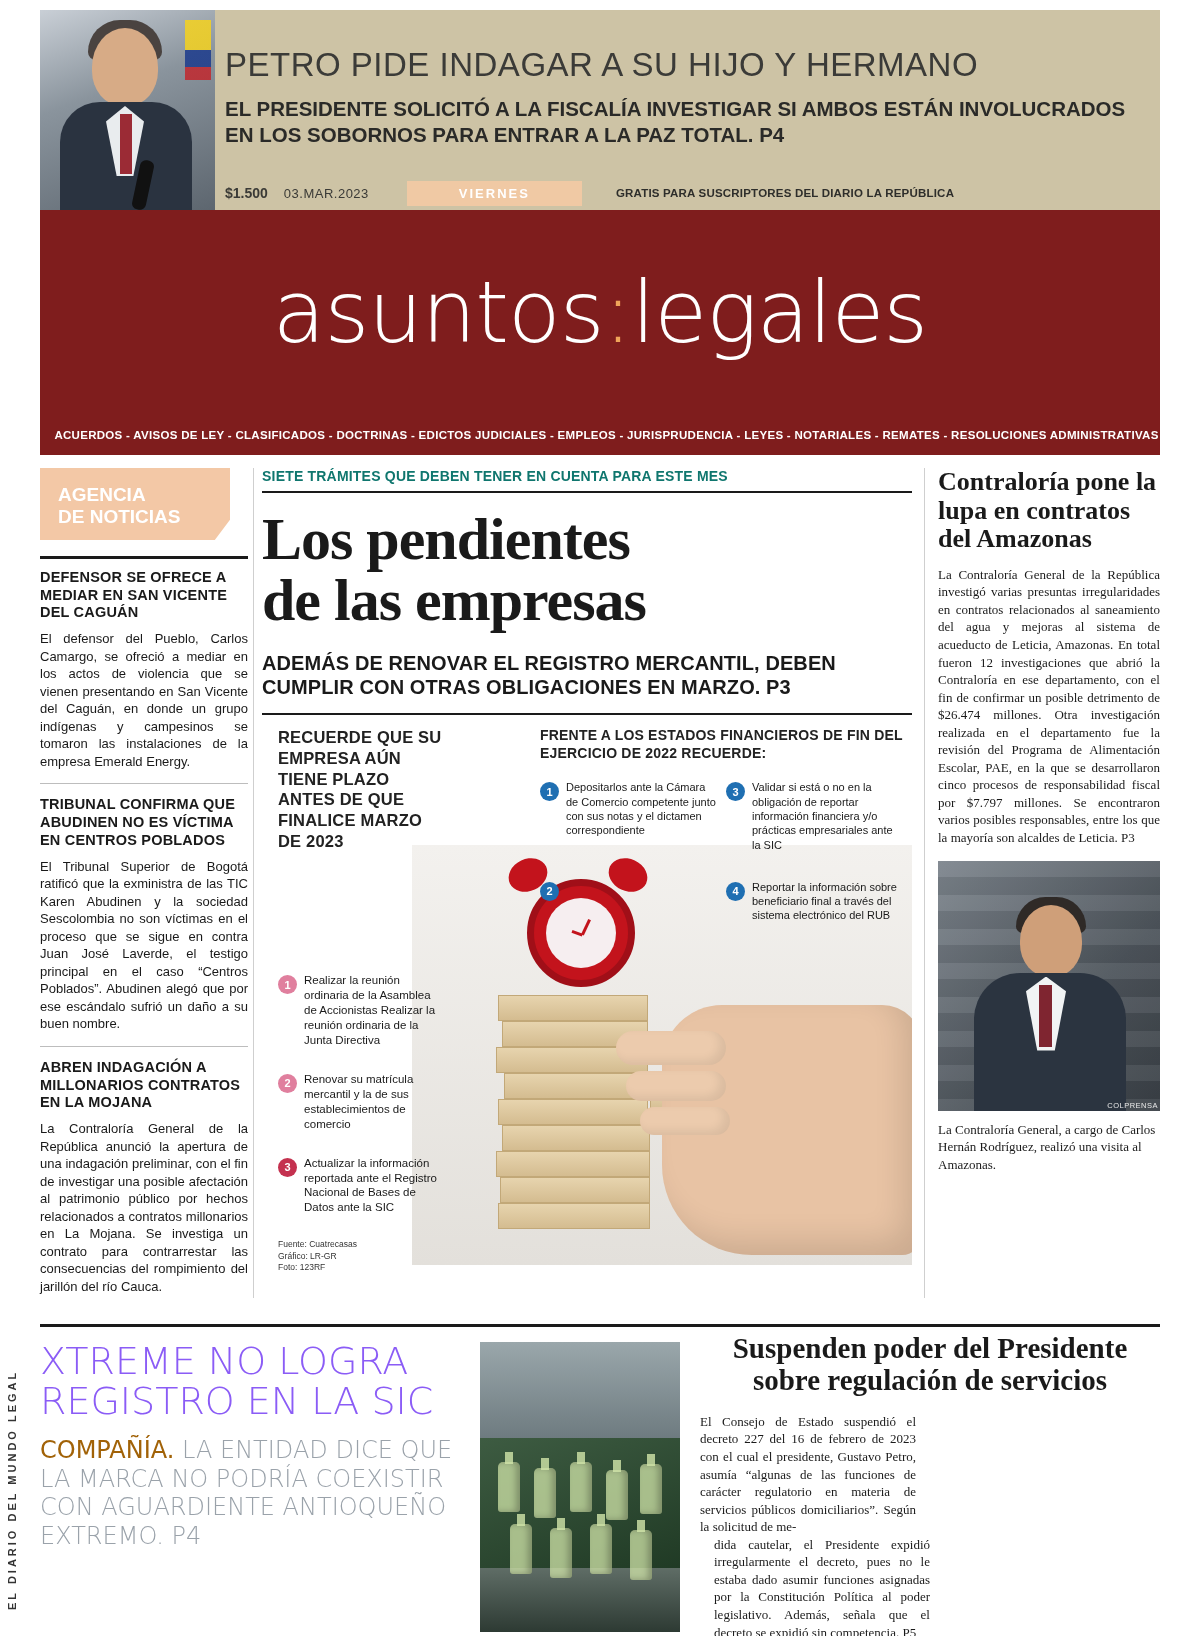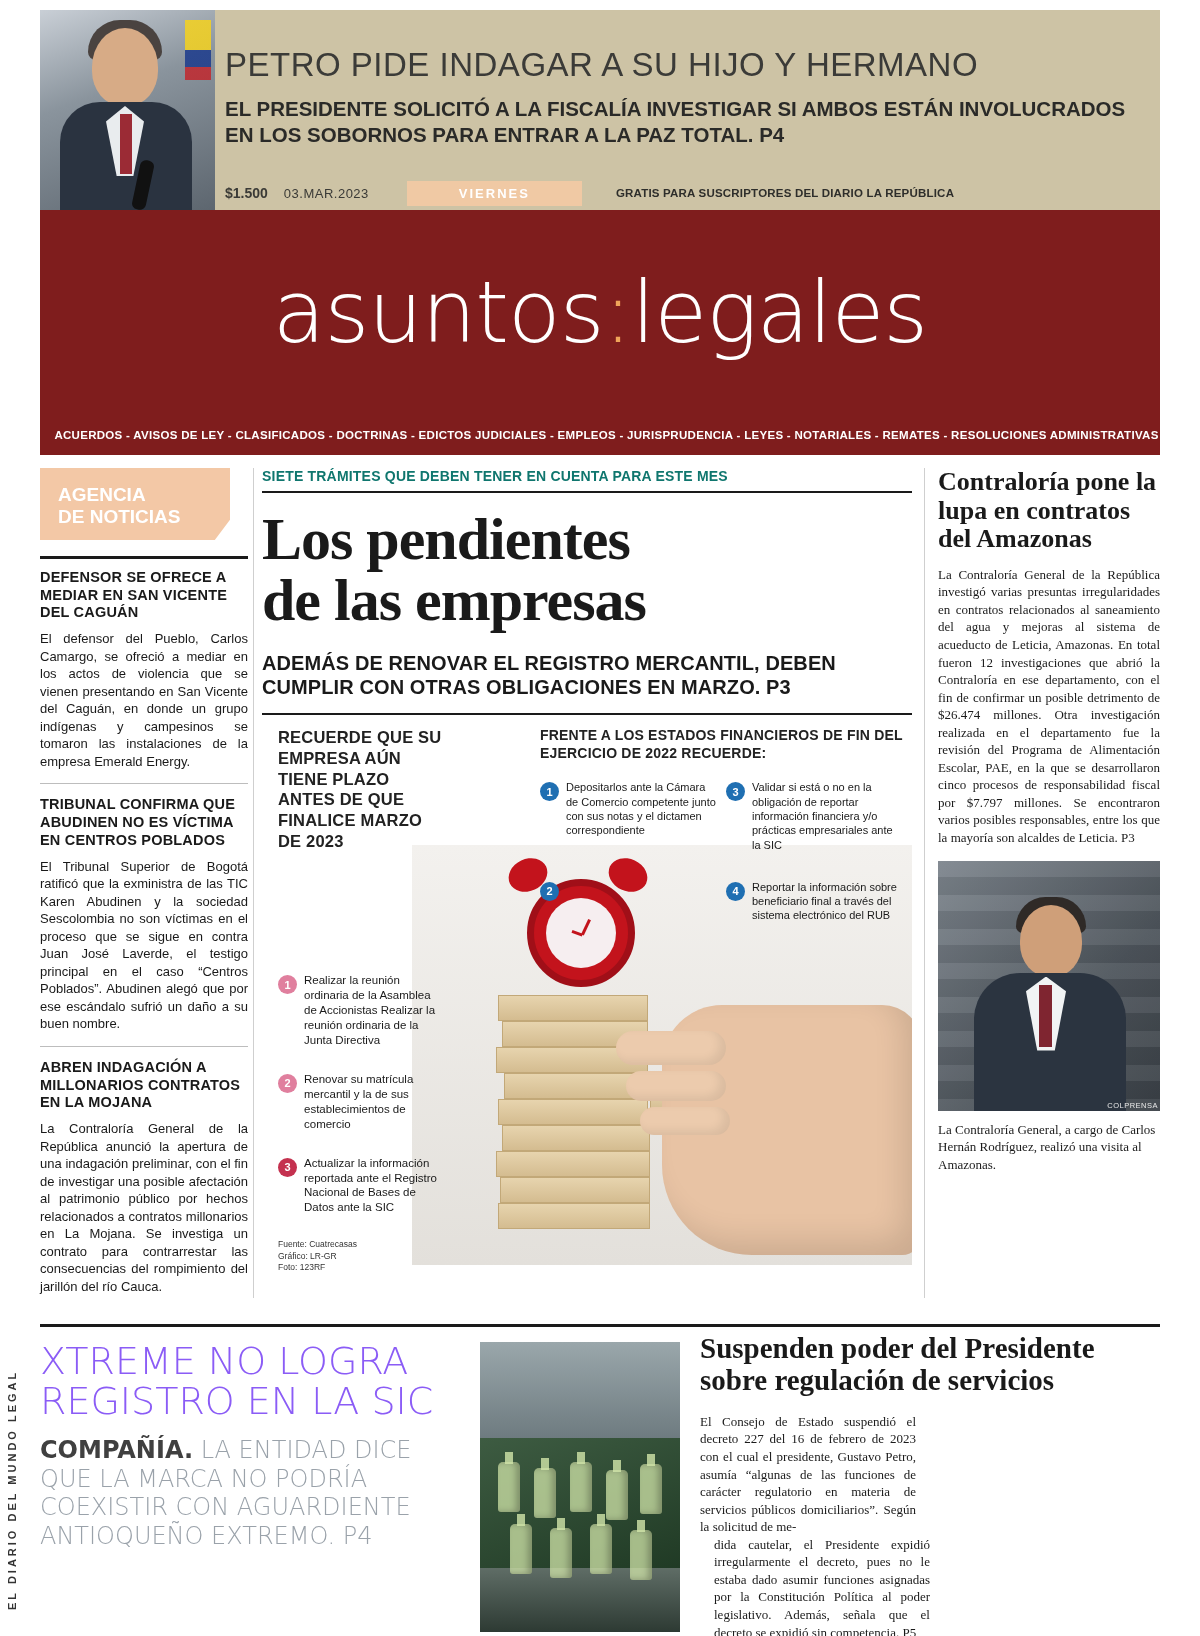--- a/index.html
+++ b/index.html
@@ -181,30 +181,30 @@
   .r-caption{font-size:13px;line-height:1.35;margin-top:10px;font-family:"Liberation Serif", serif;}
 
   
   .bottom{position:absolute;left:40px;top:1332px;width:1120px;height:300px;}
   .bot-rule{position:absolute;left:0;top:-8px;width:1120px;height:3px;background:#1a1a1a;}
   .bl{position:absolute;left:0;top:10px;width:418px;}
   .bl h2{margin:0;font-size:38px;font-weight:300;line-height:1.05;letter-spacing:0;color:#8b5cf6;
     font-family:"DejaVu Sans", sans-serif;}
   .bl .sub{margin-top:14px;font-size:24px;line-height:1.2;color:#9aa2aa;font-weight:300;
     font-family:"DejaVu Sans", sans-serif;}
-  .bl .sub .orange{color:#404040;font-weight:bold;}
+  .bl .sub .orange{color:#a16207;font-weight:normal;}
   .bphoto{position:absolute;left:440px;top:10px;width:200px;height:290px;background:#0d1f12;overflow:hidden;}
   .bp-bg{position:absolute;inset:0;background:linear-gradient(160deg,#4b6b4f 0%,#17301c 100%);}
   .bottle{position:absolute;width:22px;height:50px;border-radius:5px 5px 3px 3px;background:rgba(210,230,170,.75);
     box-shadow:inset -4px 0 6px rgba(0,0,0,.25);}
   .bottle:before{content:"";position:absolute;left:7px;top:-10px;width:8px;height:12px;background:rgba(210,230,170,.8);}
   .machine{position:absolute;left:0;top:0;width:200px;height:96px;background:linear-gradient(180deg,#9aa7ab,#6e7b80);}
   .machine2{position:absolute;left:0;bottom:0;width:200px;height:64px;background:linear-gradient(180deg,#5f6d66,#2d3a33);}
   .br{position:absolute;left:660px;top:0;width:460px;}
-  .br h2{margin:0;font-family:"Liberation Serif", serif;font-weight:bold;font-size:29px;line-height:1.12;}
+  .br h2{margin:0;font-family:"Liberation Serif", serif;font-weight:bold;font-size:29px;line-height:1.12;text-align:center;}
   .br .cols{display:flex;margin-top:16px;flex-direction:column;}
   .br .c{width:50%;box-sizing:border-box;font-family:"Liberation Serif", serif;font-size:13px;line-height:1.35;text-align:justify;}
   .br .c.first{padding-right:14px;}
   .br .c.second{padding-left:14px;}
 </style>
 </head>
 <body>
 
 <div class="page">
 

